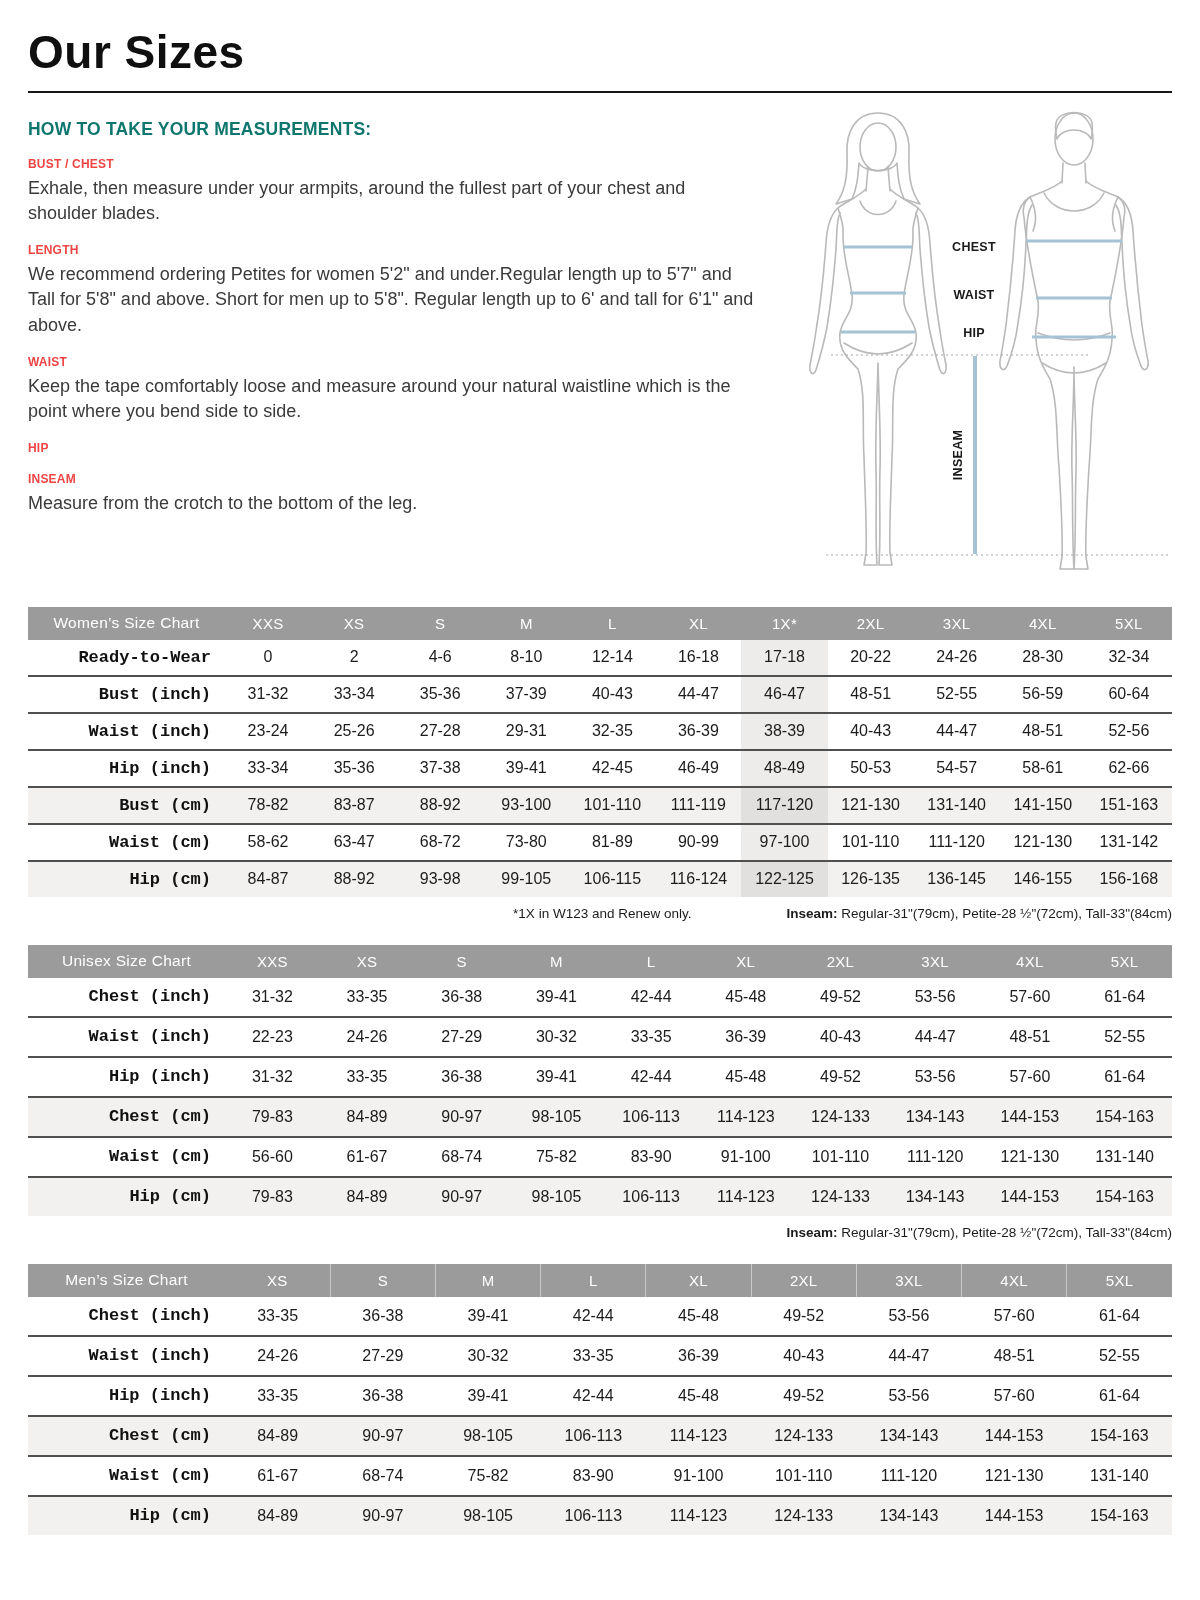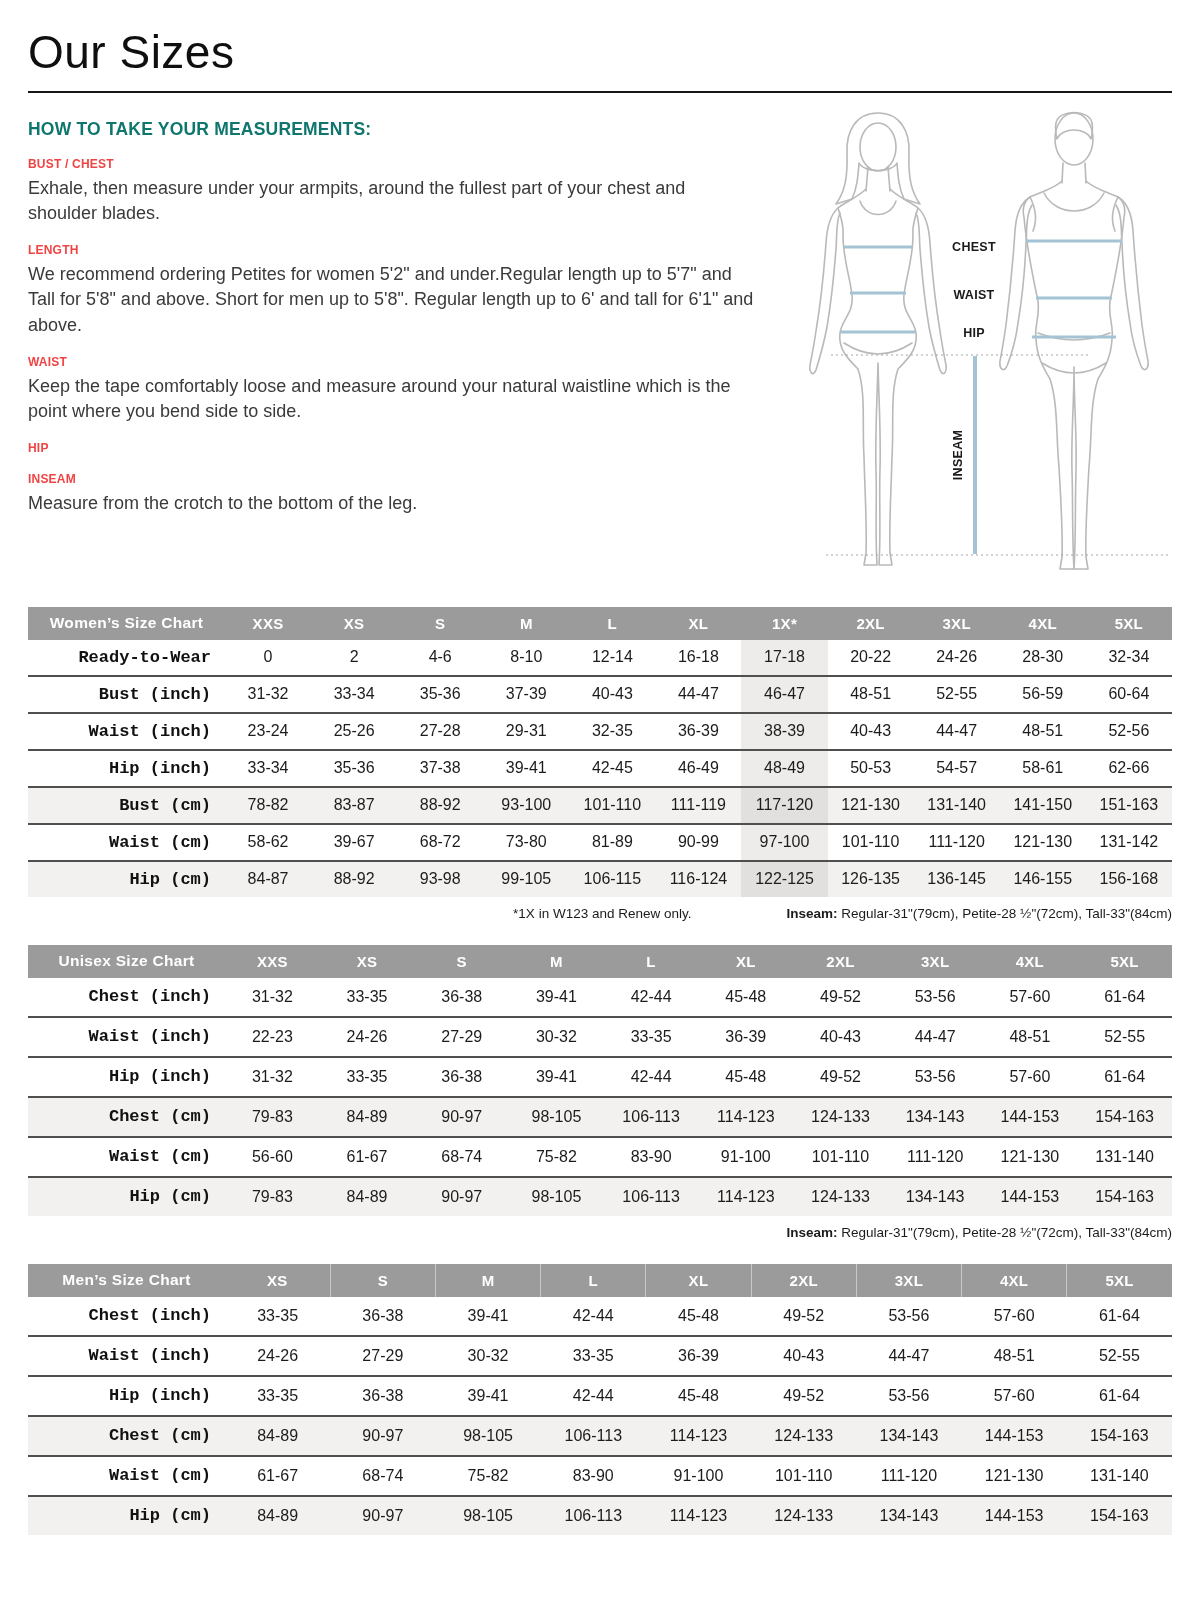--- a/index.html
+++ b/index.html
@@ -1,33 +1,33 @@
 <!DOCTYPE html>
 <html><head>
 <meta charset="utf-8">
 <style>
   html,body{margin:0;padding:0;background:#ffffff;}
   body{width:1200px;min-height:1600px;font-family:"Liberation Sans","DejaVu Sans",sans-serif;color:#383838;}
   .page{padding:26px 28px 20px 28px;}
-  h1.pagetitle{margin:0;font-size:46px;font-weight:400;letter-spacing:.5px;color:#0f0f0f;line-height:1.15;}
+  h1.pagetitle{margin:0;font-size:46px;font-weight:700;letter-spacing:.5px;color:#0f0f0f;line-height:1.15;}
   .title-rule{border-bottom:2.5px solid #161616;margin-top:12px;}
   .content-row{display:flex;margin-top:26px;}
   .instructions{width:726px;flex:none;}
   .instructions h2{margin:0 0 14px 0;font-size:17.5px;color:#0f766e;letter-spacing:.2px;}
   .instructions h3{margin:17px 0 5px 0;font-size:12px;color:#ef4444;letter-spacing:.2px;}
   .instructions p{margin:0;font-size:18px;line-height:1.4;color:#3a3a3a;}
   .diagram{flex:1;position:relative;}
   .diagram svg{display:block;margin:-14px 0 0 32px;}
 
   #size-tables{margin-top:30px;}
   .tblock + .tblock{margin-top:24px;}
   table.szt{width:100%;border-collapse:collapse;table-layout:fixed;}
   table.szt col.labcol{width:197px;}
   table.szt td{text-align:center;vertical-align:middle;padding:0;}
-  table.szt tr.head td{background:#9b9b9b;color:#ffffff;font-weight:bold;font-size:15px;height:33px;letter-spacing:.3px;}
+  table.szt tr.head td{background:#9b9b9b;color:#ffffff;font-weight:normal;font-size:15px;height:33px;letter-spacing:.3px;}
   table.szt tr.head td.ttl{font-size:15.5px;}
   table.szt tr.head.seps td:nth-child(n+3){border-left:1px solid rgba(255,255,255,.45);}
   table.szt tr.brow td{font-size:16px;color:#1c1c1c;}
   table.szt.h35 tr.brow td{height:35px;}
   table.szt.h38 tr.brow td{height:38px;}
   table.szt tr.brow td.lab{font-weight:bold;font-size:17px;color:#111111;text-align:right;padding-right:14px;font-family:Liberation Mono, monospace;}
   table.szt tr.brow + tr.brow td{border-top:2px solid #4f4f4f;}
   table.szt tr.brow.shaded td{background:#f2f1ef;}
   table.szt tr.brow td.hl{background:#edecea;}
   table.szt tr.brow.shaded td.hl{background:#e2e0de;}
@@ -224,21 +224,21 @@
               <td class="cell">111-119</td>
               <td class="cell hl">117-120</td>
               <td class="cell">121-130</td>
               <td class="cell">131-140</td>
               <td class="cell">141-150</td>
               <td class="cell">151-163</td>
             </tr>
             <tr class="brow">
               <td class="lab">Waist (cm)</td>
               <td class="cell">58-62</td>
-              <td class="cell">39-67</td>
+              <td class="cell">63-47</td>
               <td class="cell">68-72</td>
               <td class="cell">73-80</td>
               <td class="cell">81-89</td>
               <td class="cell">90-99</td>
               <td class="cell hl">97-100</td>
               <td class="cell">101-110</td>
               <td class="cell">111-120</td>
               <td class="cell">121-130</td>
               <td class="cell">131-142</td>
             </tr>

